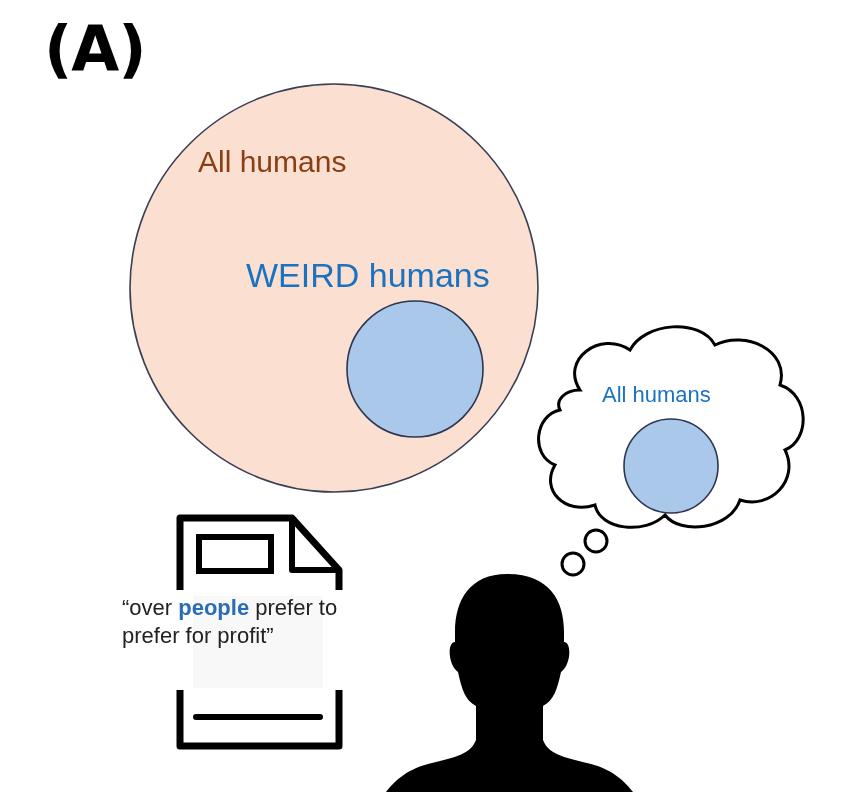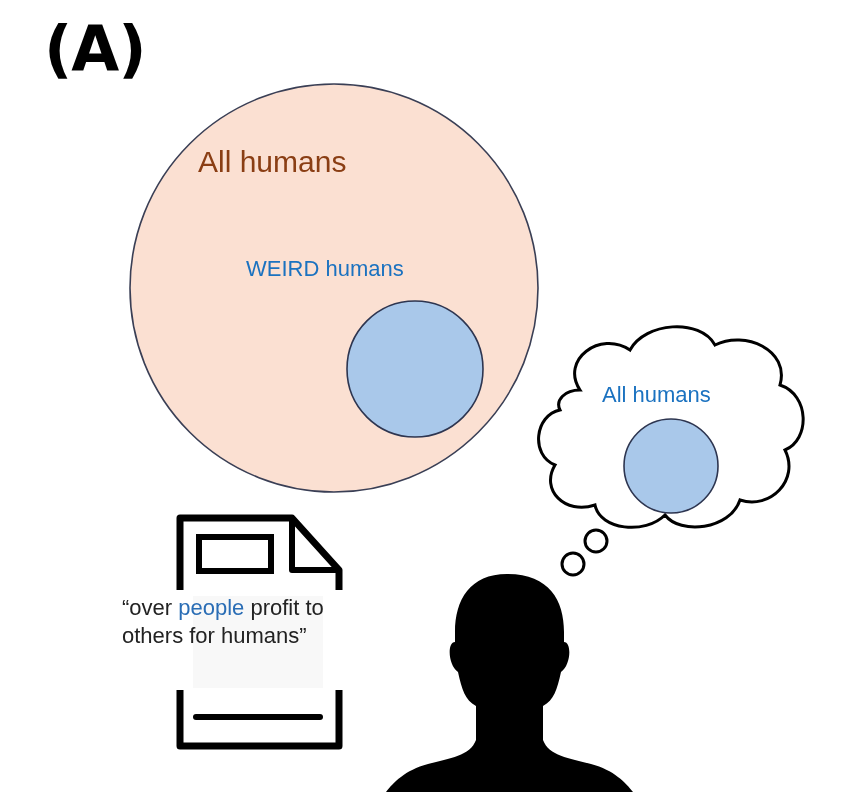--- a/index.html
+++ b/index.html
@@ -3,25 +3,25 @@
 <meta charset="utf-8">
 <style>
   html, body { margin: 0; padding: 0; background: #ffffff; }
   body { width: 864px; height: 812px; position: relative; overflow: hidden;
          font-family: "Liberation Sans", sans-serif; }
   .panel-label { position: absolute; left: 44px; top: 12px; font-family: "DejaVu Sans", sans-serif;
                  font-weight: bold; font-size: 62px; color: #000; letter-spacing: -1px; }
   svg.canvas { position: absolute; left: 0; top: 0; }
   .lbl { position: absolute; font-weight: normal; white-space: nowrap; }
   .lbl-all { left: 198px; top: 145px; font-size: 30px; color: #8a3e14; }
-  .lbl-weird { left: 246px; top: 256px; font-size: 22px; color: #1b72c0; }
+  .lbl-weird { left: 246px; top: 256px; font-size: 34px; color: #1b72c0; }
   .lbl-cloud { left: 602px; top: 382px; font-size: 22px; color: #1b72c0; }
   .quote { position: absolute; left: 122px; top: 594px; font-size: 22px; line-height: 28px;
            color: #222; white-space: nowrap; }
-  .quote .hl { color: #2a6db5; font-weight: normal; text-align: right; }
+  .quote .hl { color: #2a6db5; font-weight: bold; text-align: right; }
 </style>
 </head>
 <body>
 
 <div class="panel-label">(A)</div>
 
 <svg class="canvas" width="864" height="812" viewBox="0 0 864 812">
 
   <circle cx="334" cy="288" r="204" fill="#fbe0d2" stroke="#3a3f55" stroke-width="1.6"></circle>
 
@@ -68,15 +68,15 @@
            C 571 665, 572 642, 564 642
            L 564 632
            C 564 600, 549 574, 507 574 Z" fill="#000"></path>
 </svg>
 
 <div class="lbl lbl-all">All humans</div>
 <div class="lbl lbl-weird">WEIRD humans</div>
 <div class="lbl lbl-cloud">All humans</div>
 
 <div class="quote">
-  <div><span>“over </span><span class="hl">people</span><span> profit to</span></div>
-  <div>others for humans”</div>
+  <div><span>“over </span><span class="hl">people</span><span> prefer to</span></div>
+  <div>prefer for profit”</div>
 </div>
 
 </body></html>

